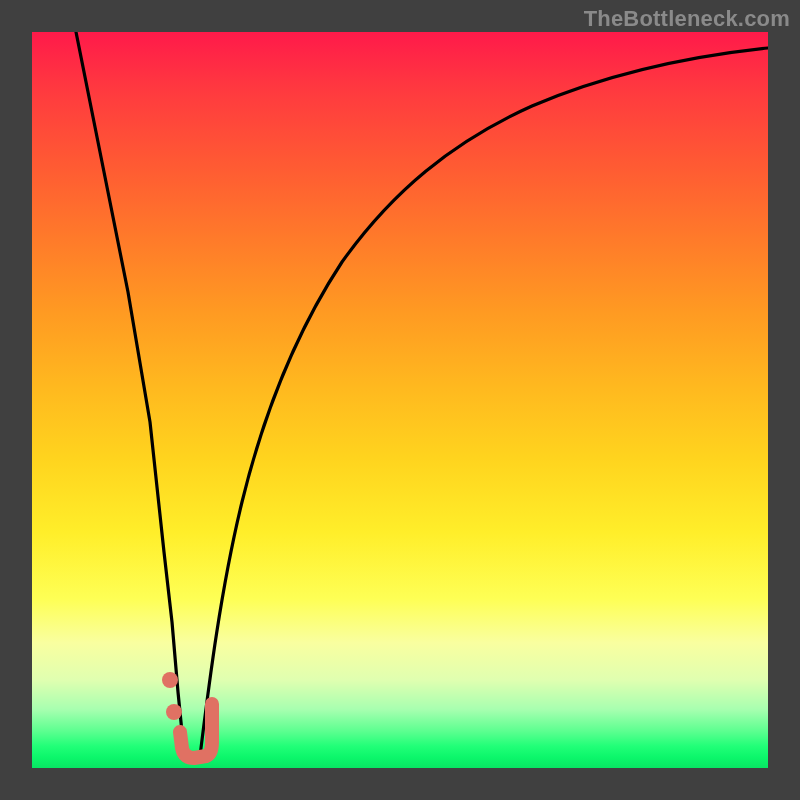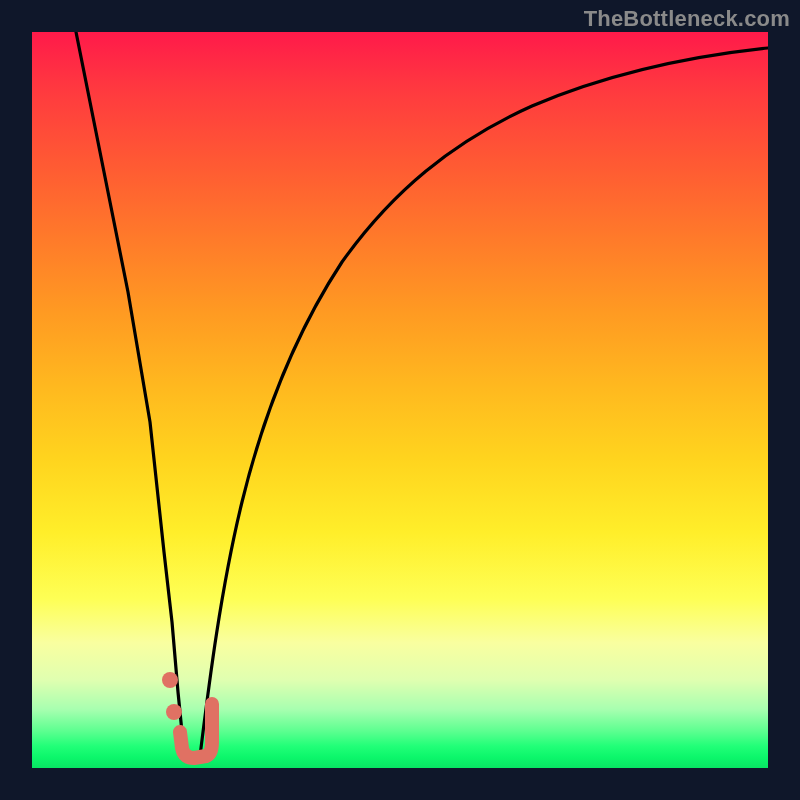--- a/index.html
+++ b/index.html
@@ -9,21 +9,21 @@
     height: 800px;
     overflow: hidden;
     background: #000;
     font-family: Arial, Helvetica, sans-serif;
   }
   .frame {
     position: absolute;
     top: 0; left: 0;
     width: 800px;
     height: 800px;
-    background: #0f172a;
+    background: #404040;
   }
   .plot-area {
     position: absolute;
     top: 32px;
     left: 32px;
     width: 736px;
     height: 736px;
     overflow: hidden;
   }
   .gradient-bg {

